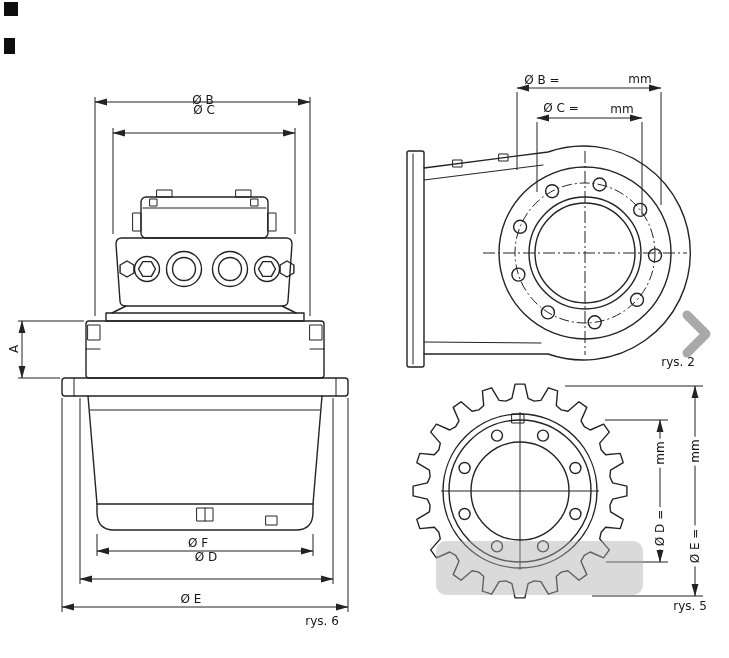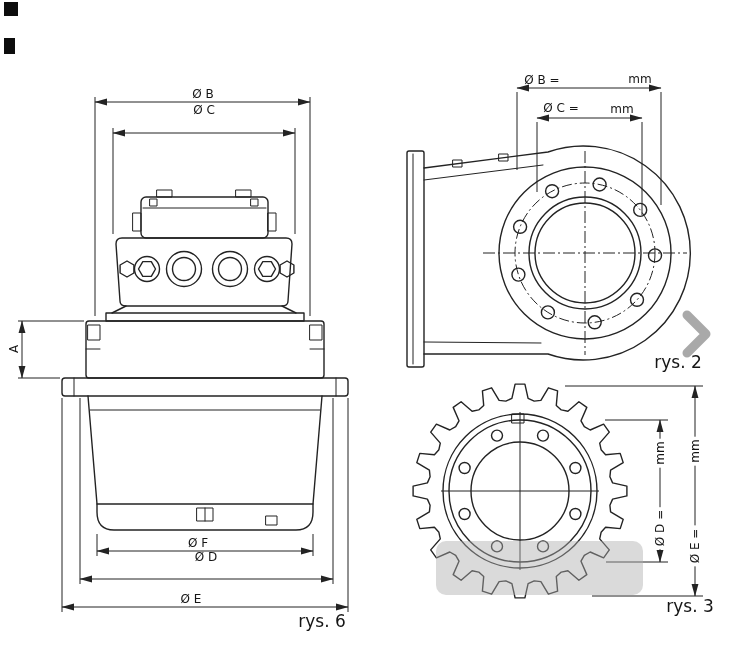--- a/index.html
+++ b/index.html
@@ -7,21 +7,21 @@
           font-family:"DejaVu Sans",sans-serif;}
   svg{position:absolute;left:0;top:0;}
   svg .ln{fill:none;stroke:#232323;stroke-width:1.4;stroke-linejoin:round;stroke-linecap:round;}
   svg g.ln *{fill:none;stroke:#232323;stroke-width:1.4;stroke-linejoin:round;}
   svg .thin{stroke-width:1;}
   svg .dim{fill:none;stroke:#232323;stroke-width:1;}
   .lbl{position:absolute;transform:translate(-50%,-50%);font-size:12px;color:#151515;
        white-space:nowrap;line-height:1;}
   .rot{transform:translate(-50%,-50%) rotate(-90deg);}
   .bg{background:#fff;padding:0 3px;}
-  .caption{font-size:17px;}
+  .caption{font-size:12px;}
   .corner-sq{position:absolute;background:#0d0d0d;}
   .sq1{left:4px;top:2px;width:14px;height:14px;}
   .sq2{left:4px;top:38px;width:11px;height:16px;}
   .wm-blob{position:absolute;left:436px;top:541px;width:207px;height:54px;
            background:rgba(172,172,172,.45);border-radius:10px;pointer-events:none;}
   .watermark{position:absolute;left:90px;top:550px;font-size:40px;color:rgba(120,120,120,.62);
              letter-spacing:0;pointer-events:none;white-space:nowrap;
              text-shadow:0 0 1px rgba(255,255,255,.95),0 0 3px rgba(255,255,255,.8);}
 </style>
 </head>
@@ -168,38 +168,38 @@
         <line x1="605" y1="420" x2="668" y2="420" class="dim"></line>
         <line x1="606" y1="562" x2="668" y2="562" class="dim"></line>
         <line x1="695" y1="386" x2="695" y2="596" class="dim" marker-start="url(#aS)" marker-end="url(#aE)"></line>
         <line x1="565" y1="386" x2="703" y2="386" class="dim"></line>
         <line x1="592" y1="596" x2="703" y2="596" class="dim"></line>
       </g>
     </g>
   </svg>
 
   <div>
-    <div class="lbl" style="left:203px;top:94px">Ø B</div>
+    <div class="lbl" style="left:203px;top:100px">Ø B</div>
     <div class="lbl" style="left:204px;top:110px">Ø C</div>
     <div class="lbl rot" style="left:14px;top:349px">A</div>
     <div class="lbl" style="left:198px;top:543px">Ø F</div>
     <div class="lbl" style="left:206px;top:557px">Ø D</div>
     <div class="lbl" style="left:191px;top:599px">Ø E</div>
     <div class="lbl caption" style="left:322px;top:621px">rys. 6</div>
 
     <div class="lbl" style="left:542px;top:80px">Ø B =</div>
     <div class="lbl" style="left:640px;top:79px">mm</div>
     <div class="lbl" style="left:561px;top:108px">Ø C =</div>
     <div class="lbl" style="left:622px;top:109px">mm</div>
     <div class="lbl caption" style="left:678px;top:362px">rys. 2</div>
 
     <div class="lbl rot bg" style="left:660px;top:453px">mm</div>
     <div class="lbl rot bg" style="left:660px;top:528px">Ø D =</div>
     <div class="lbl rot bg" style="left:695px;top:451px">mm</div>
     <div class="lbl rot bg" style="left:695px;top:546px">Ø E =</div>
-    <div class="lbl caption" style="left:690px;top:606px">rys. 3</div>
+    <div class="lbl caption" style="left:690px;top:606px">rys. 5</div>
   </div>
 
   <div class="corner-sq sq1"></div>
   <div class="corner-sq sq2"></div>
 
   <div class="wm-blob"></div>
 </div>
 
 </body></html>

